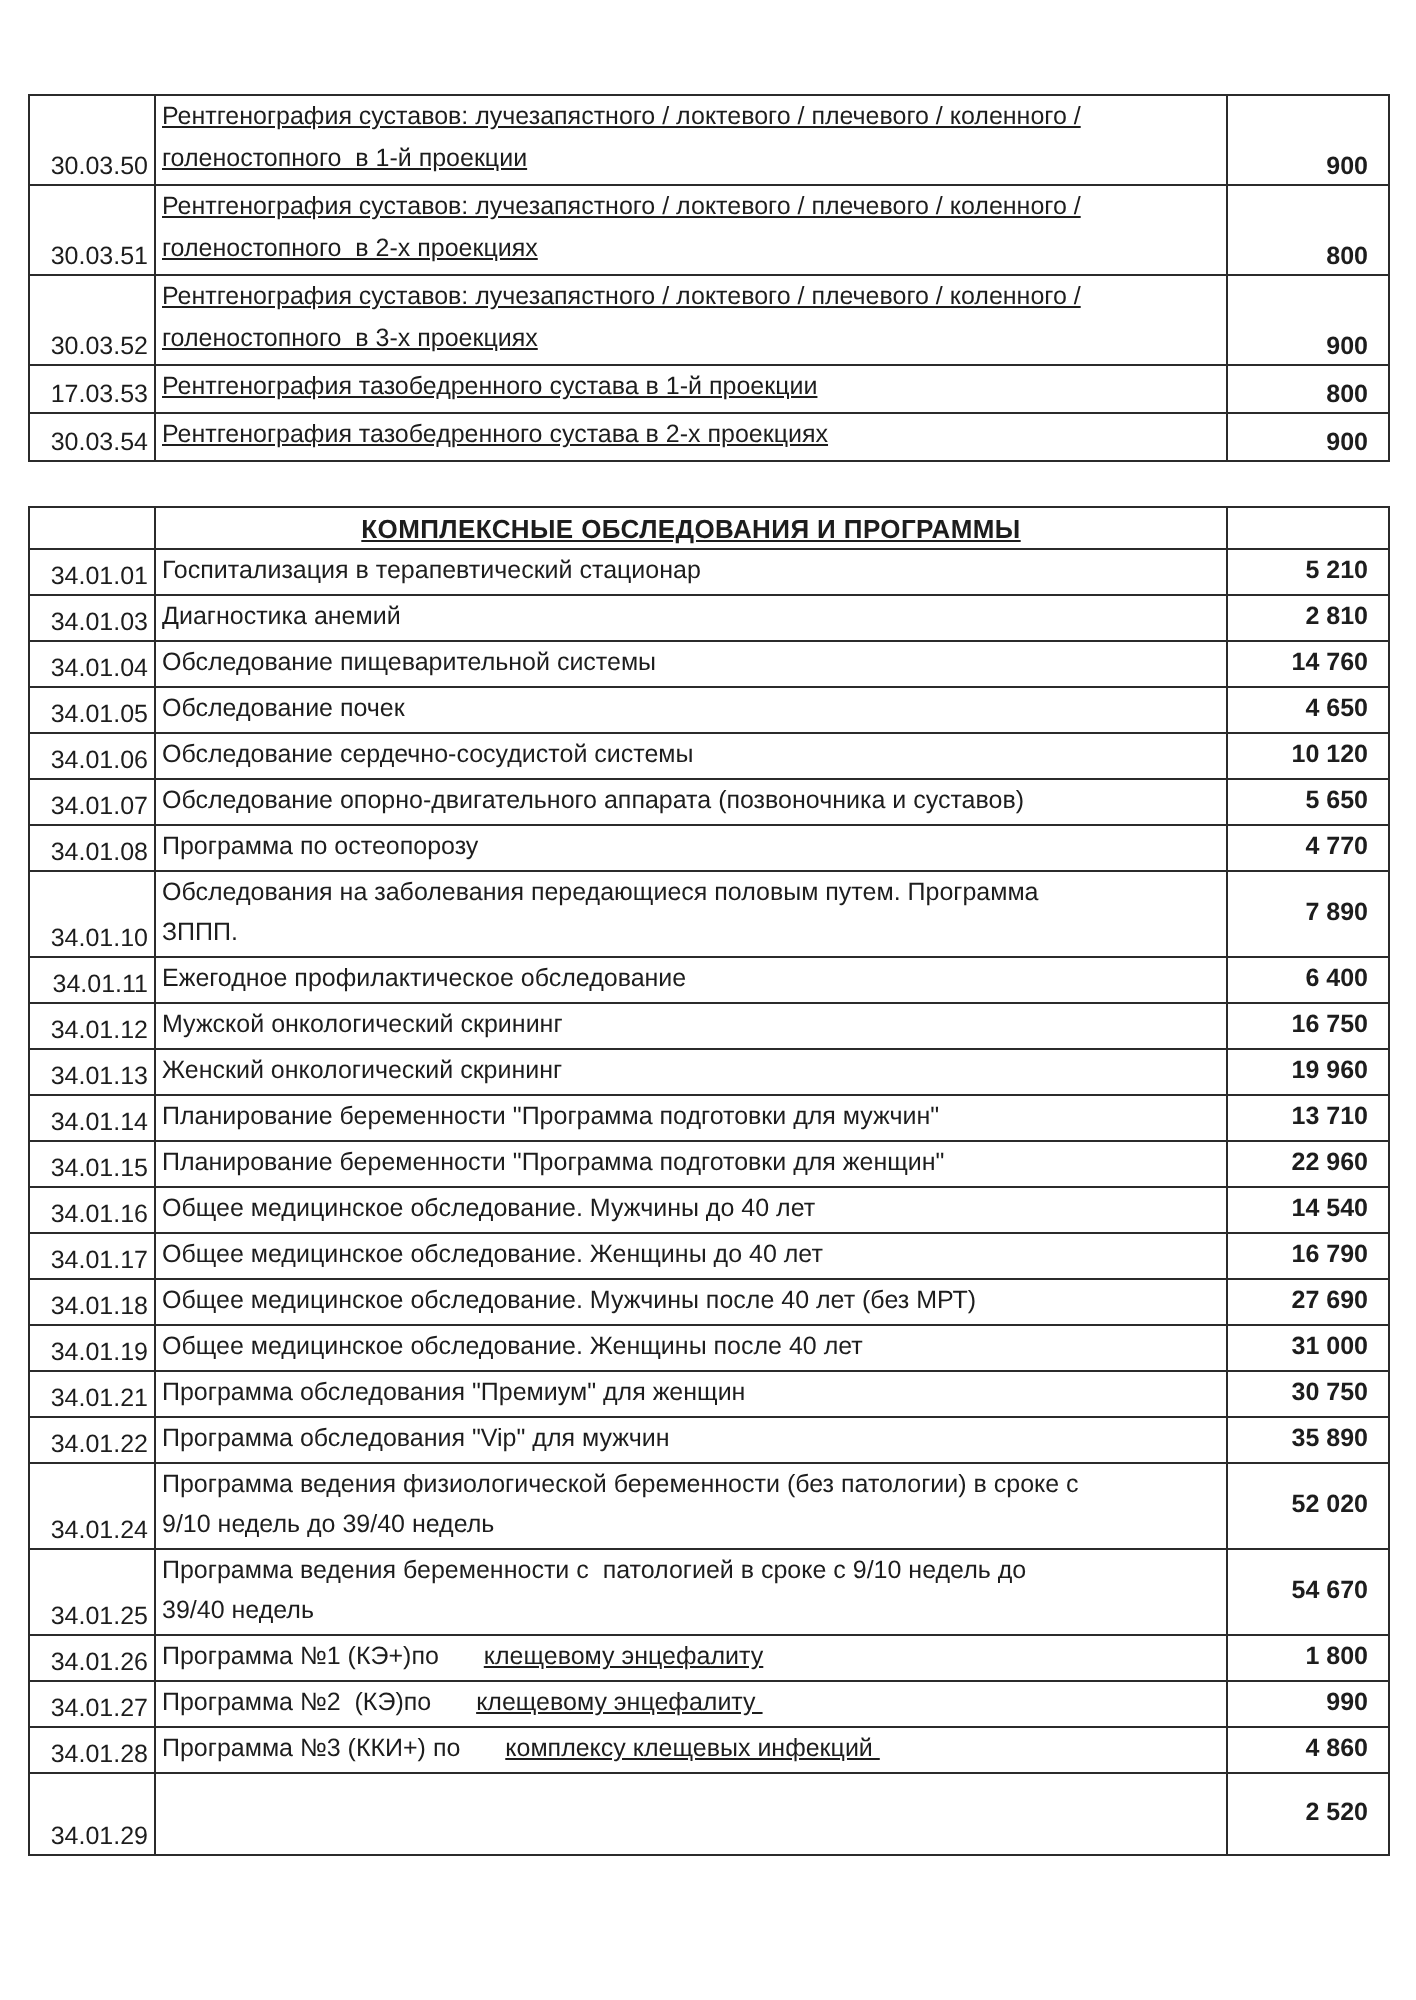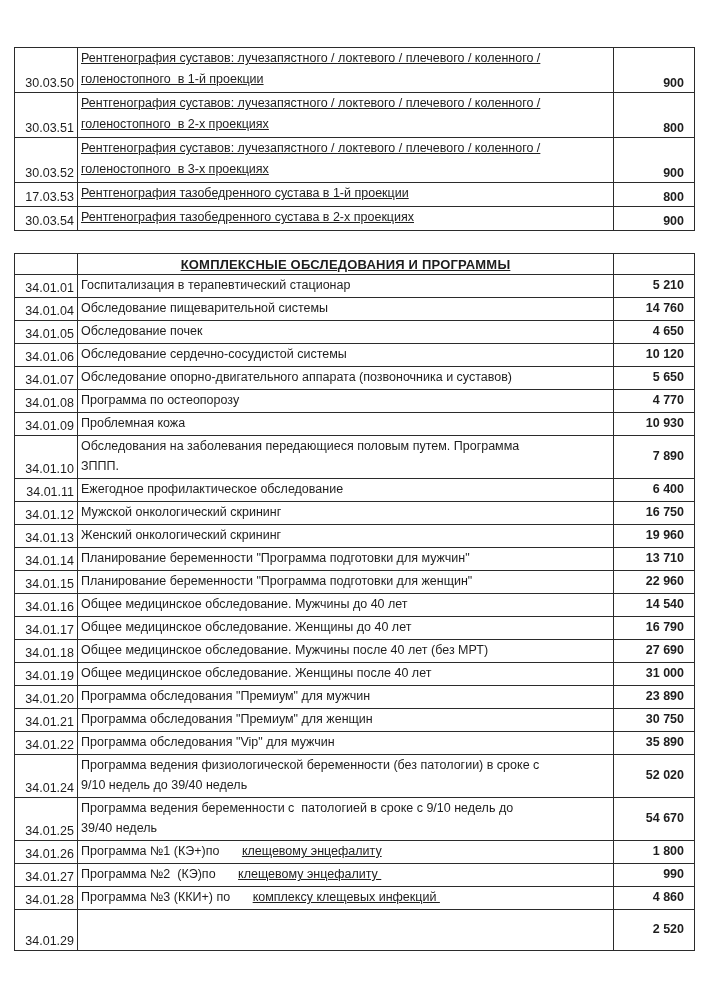--- a/index.html
+++ b/index.html
@@ -96,20 +96,25 @@
         <td class="price"></td>
       </tr>
     </tbody>
     <tbody>
         <tr class="row">
           <td class="code">34.01.01</td>
           <td class="desc"><span>Госпитализация в терапевтический стационар</span></td>
           <td class="price">5 210</td>
         </tr>
         <tr class="row">
+          <td class="code">34.01.03</td>
+          <td class="desc"><span>Диагностика анемий</span></td>
+          <td class="price">2 810</td>
+        </tr>
+        <tr class="row">
           <td class="code">34.01.04</td>
           <td class="desc"><span>Обследование пищеварительной системы</span></td>
           <td class="price">14 760</td>
         </tr>
         <tr class="row">
           <td class="code">34.01.05</td>
           <td class="desc"><span>Обследование почек</span></td>
           <td class="price">4 650</td>
         </tr>
         <tr class="row">
@@ -119,25 +124,20 @@
         </tr>
         <tr class="row">
           <td class="code">34.01.07</td>
           <td class="desc"><span>Обследование опорно-двигательного аппарата (позвоночника и суставов)</span></td>
           <td class="price">5 650</td>
         </tr>
         <tr class="row">
           <td class="code">34.01.08</td>
           <td class="desc"><span>Программа по остеопорозу</span></td>
           <td class="price">4 770</td>
-        </tr>
-        <tr class="row">
-          <td class="code">34.01.09</td>
-          <td class="desc"><span>Проблемная кожа</span></td>
-          <td class="price">10 930</td>
         </tr>
         <tr class="row h2">
           <td class="code">34.01.10</td>
           <td class="desc"><span>Обследования на заболевания передающиеся половым путем. Программа
 ЗППП.</span></td>
           <td class="price">7 890</td>
         </tr>
         <tr class="row">
           <td class="code">34.01.11</td>
           <td class="desc"><span>Ежегодное профилактическое обследование</span></td>
@@ -177,25 +177,20 @@
           <td class="code">34.01.18</td>
           <td class="desc"><span>Общее медицинское обследование. Мужчины после 40 лет (без МРТ)</span></td>
           <td class="price">27 690</td>
         </tr>
         <tr class="row">
           <td class="code">34.01.19</td>
           <td class="desc"><span>Общее медицинское обследование. Женщины после 40 лет</span></td>
           <td class="price">31 000</td>
         </tr>
         <tr class="row">
-          <td class="code">34.01.20</td>
-          <td class="desc"><span>Программа обследования "Премиум" для мужчин</span></td>
-          <td class="price">23 890</td>
-        </tr>
-        <tr class="row">
           <td class="code">34.01.21</td>
           <td class="desc"><span>Программа обследования "Премиум" для женщин</span></td>
           <td class="price">30 750</td>
         </tr>
         <tr class="row">
           <td class="code">34.01.22</td>
           <td class="desc"><span>Программа обследования "Vip" для мужчин</span></td>
           <td class="price">35 890</td>
         </tr>
         <tr class="row h2">

